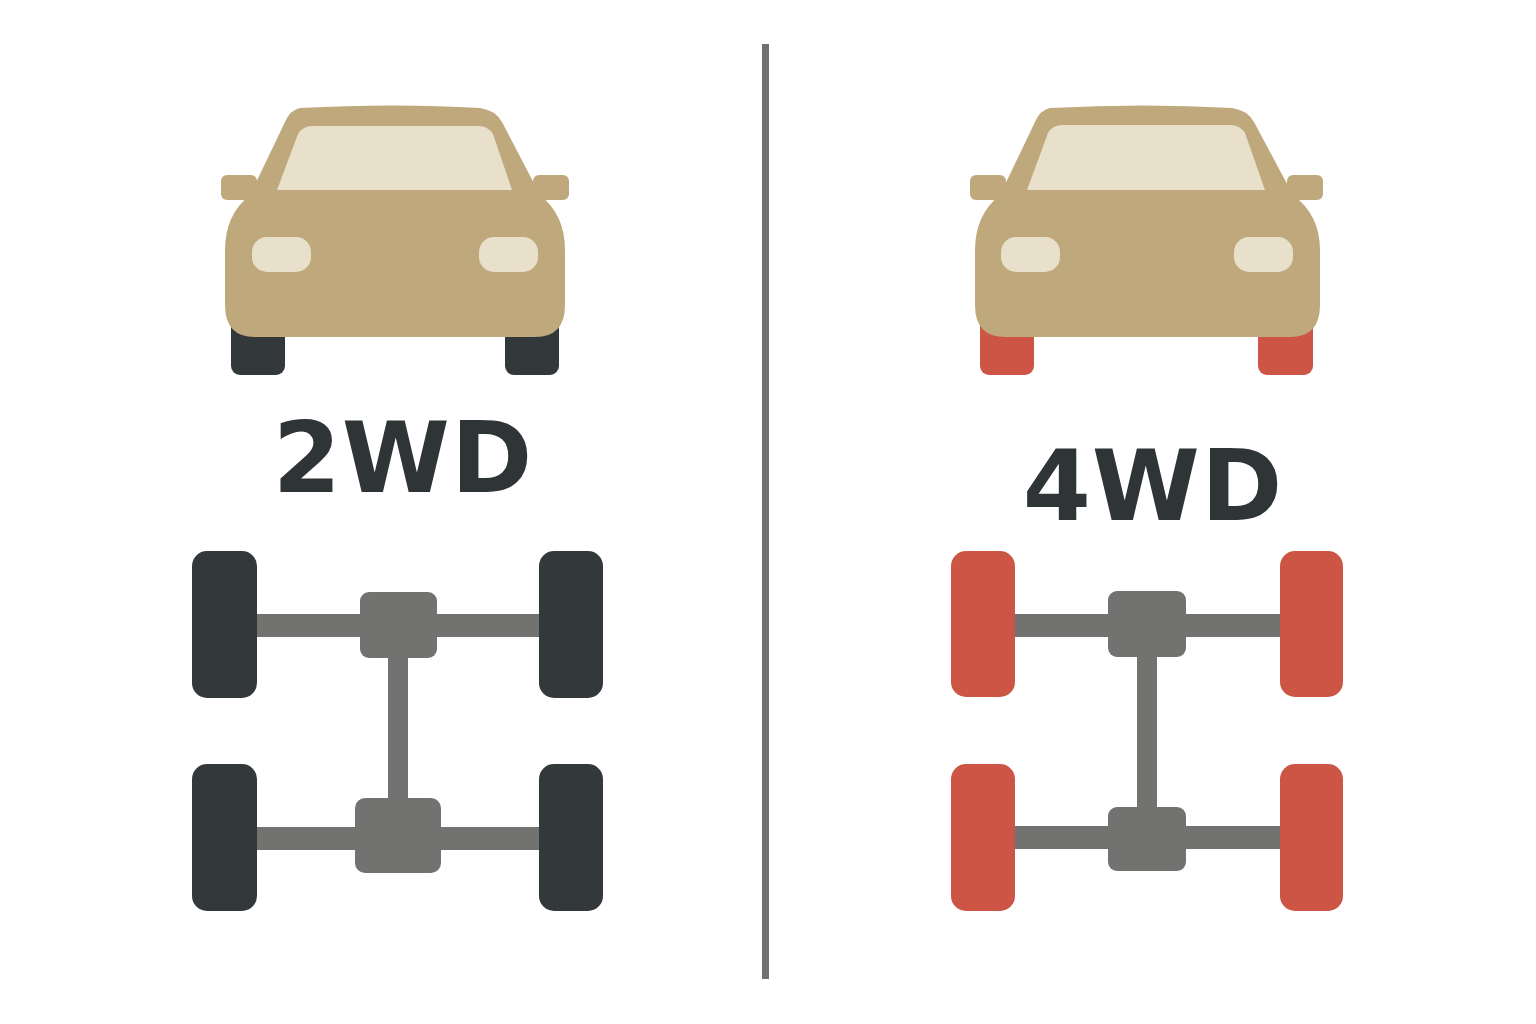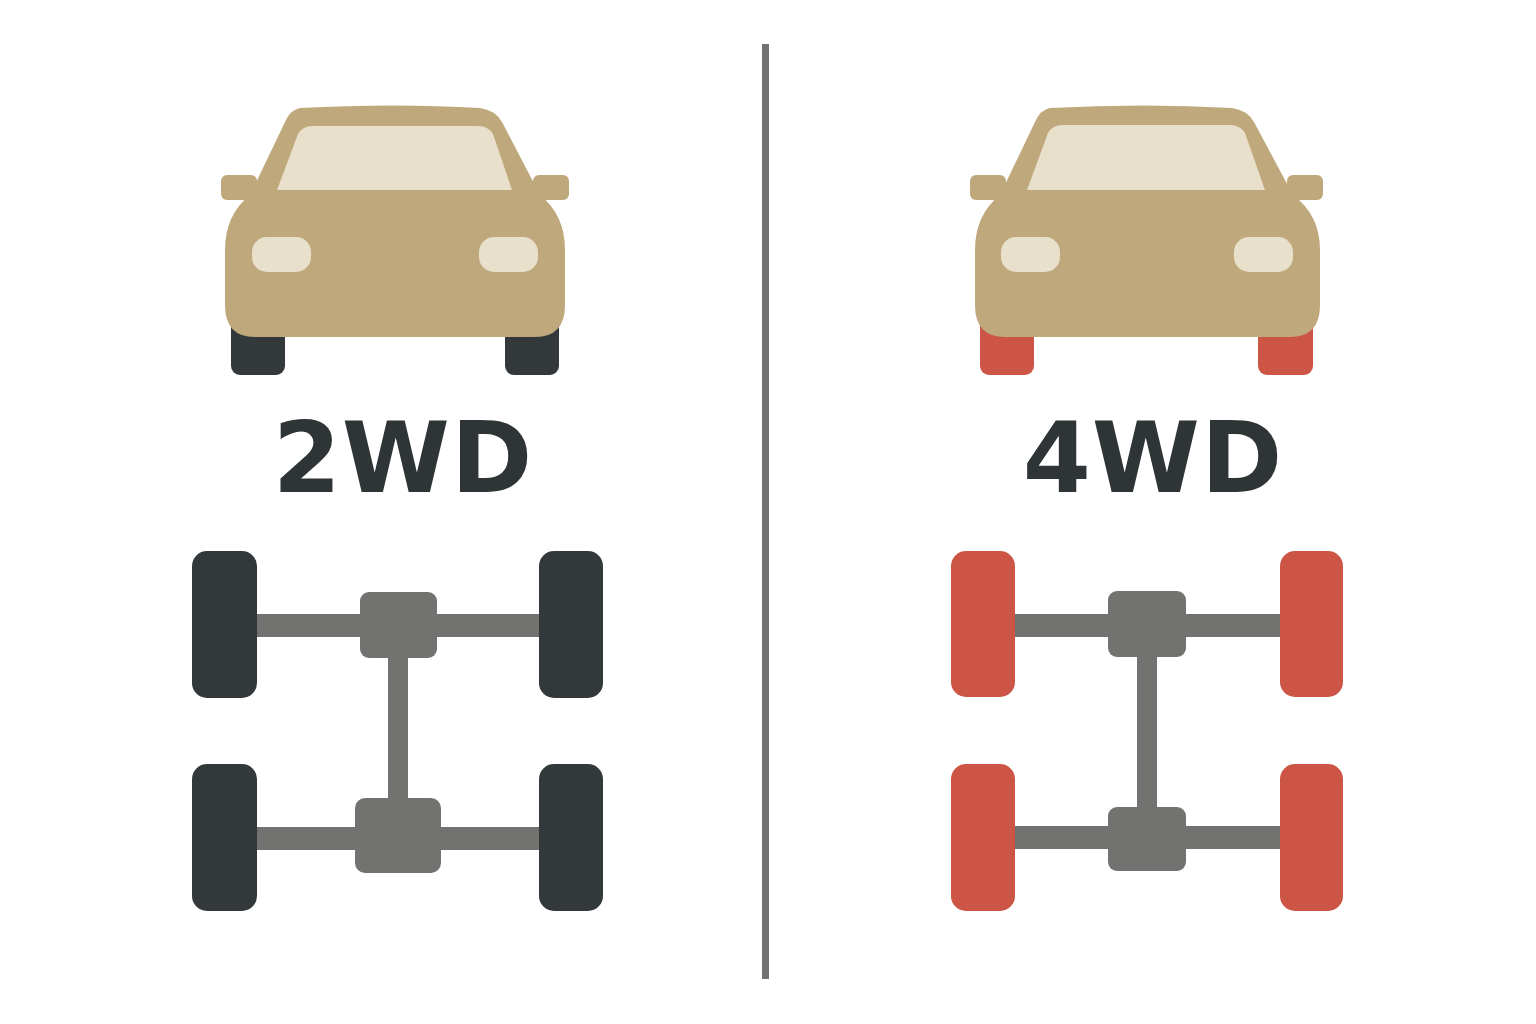--- a/index.html
+++ b/index.html
@@ -64,14 +64,14 @@
       <rect x="1010" y="826" width="275" height="23" fill="#727270"></rect>
       <rect x="1137" y="650" width="20" height="165" fill="#727270"></rect>
       <rect x="1108" y="591" width="78" height="66" rx="9" fill="#727270"></rect>
       <rect x="1108" y="807" width="78" height="64" rx="9" fill="#727270"></rect>
       <rect x="951" y="551" width="64" height="146" rx="15" fill="#cc5545"></rect>
       <rect x="1280" y="551" width="63" height="146" rx="15" fill="#cc5545"></rect>
       <rect x="951" y="764" width="64" height="147" rx="15" fill="#cc5545"></rect>
       <rect x="1280" y="764" width="63" height="147" rx="15" fill="#cc5545"></rect>
     </g>
   </svg>
-  <div class="label" style="left:230px; width:310px;">4WD</div>
+  <div class="label" style="left:230px; width:310px;margin-top:28px;">4WD</div>
 </div>
 
 </body></html>

